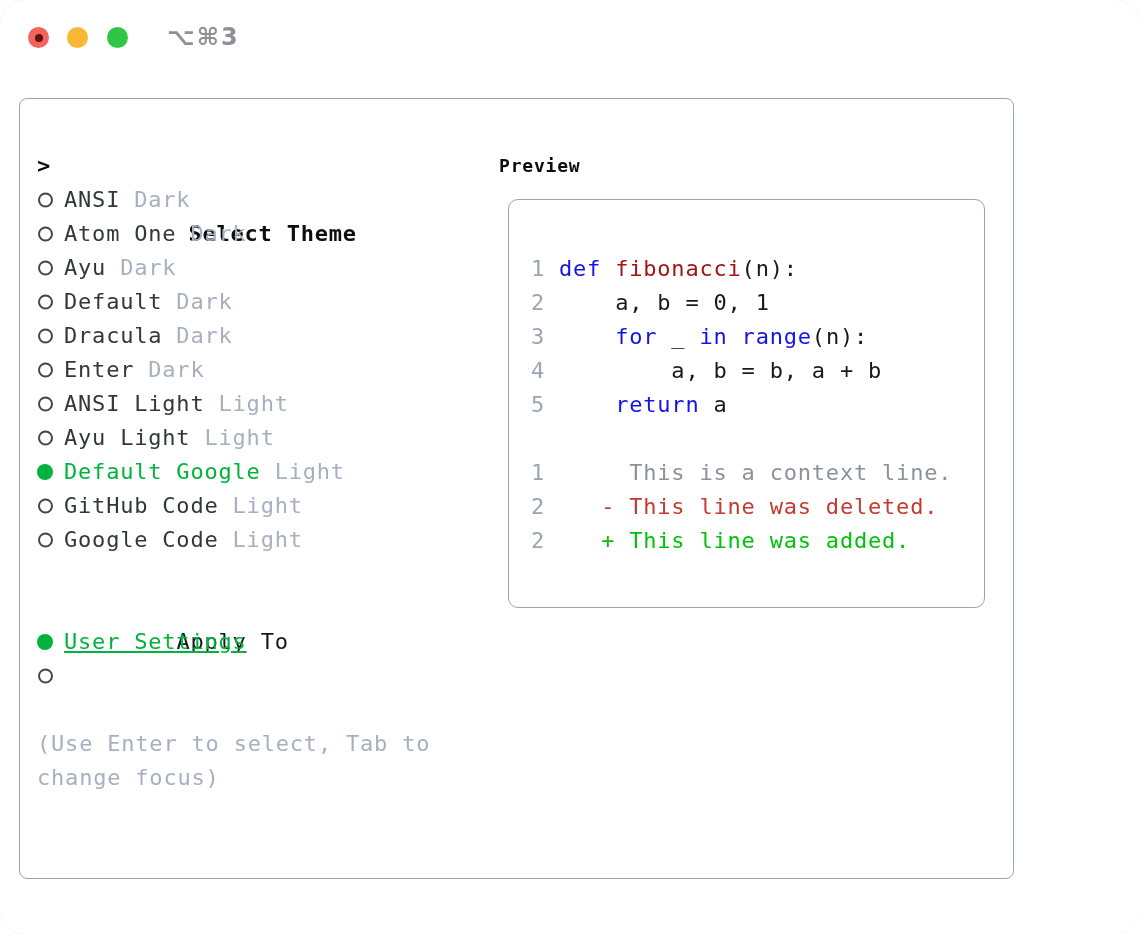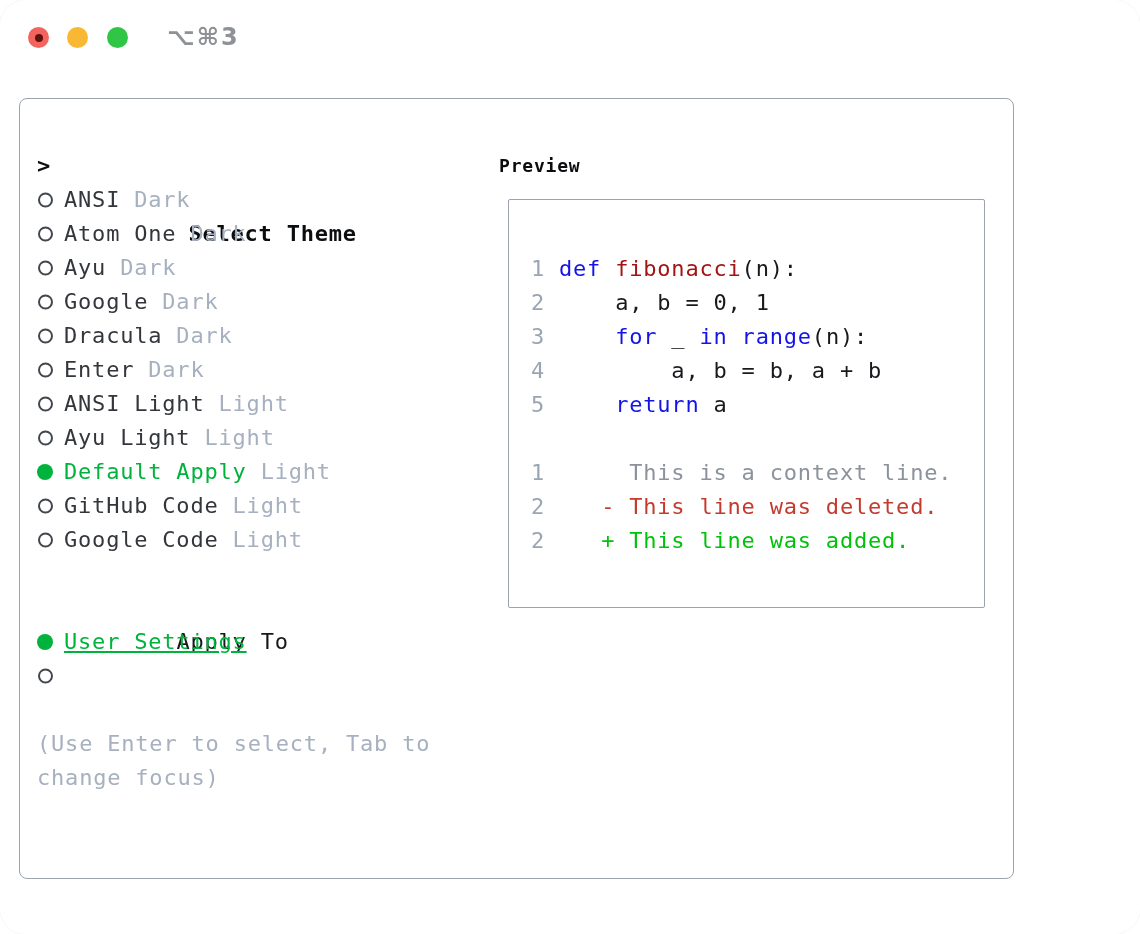--- a/index.html
+++ b/index.html
@@ -40,21 +40,21 @@
   .t-name.sel { color:var(--accent); }
   .t-variant { color:var(--muted); }
   .opt-name.sel { color:var(--accent);text-decoration:underline; }
   .help-row { padding-left:0; color:var(--muted); }
   .spacer { height:34px; }
 
   
   .preview-label { position:absolute; left:479px; top:50px; height:34px; line-height:34px;
                    font-size:18px; letter-spacing:0.8px; font-weight:bold; color:#0c0d0f; }
   .preview-box { position:absolute; left:488px; top:100px; width:477px; height:409px;
-                 border:1.5px solid #9ba3ae; border-radius:2px; background:#fff; }
+                 border:1.5px solid #9ba3ae; border-radius:10px; background:#fff; }
   .code { position:absolute; left:0; top:0; right:0;
           padding:52px 0 0 22px; font-size:22px; line-height:34px;
           letter-spacing:0.8px; white-space:pre; }
   .code-line { height:34px; }
   .num { display:inline-block; width:28px; color:var(--gutter); }
   .kw  { color:var(--kw); }
   .fn  { color:var(--fn); }
   .pl  { color:#17191d; }
   .ctx { color:var(--ctx); }
   .del { color:var(--del); }
@@ -79,26 +79,26 @@
     <div class="left-col">
       <div class="row">
         <span class="prompt">&gt;</span>
         <span class="header-label">Select Theme</span>
       </div>
 
       <div id="theme-list">
           <div class="row"><span class="radio"></span><span class="t-name">ANSI</span><span class="t-variant"> Dark</span></div>
           <div class="row"><span class="radio"></span><span class="t-name">Atom One</span><span class="t-variant"> Dark</span></div>
           <div class="row"><span class="radio"></span><span class="t-name">Ayu</span><span class="t-variant"> Dark</span></div>
-          <div class="row"><span class="radio"></span><span class="t-name">Google</span><span class="t-variant"> Dark</span></div>
+          <div class="row"><span class="radio"></span><span class="t-name">Default</span><span class="t-variant"> Dark</span></div>
           <div class="row"><span class="radio"></span><span class="t-name">Dracula</span><span class="t-variant"> Dark</span></div>
           <div class="row"><span class="radio"></span><span class="t-name">Enter</span><span class="t-variant"> Dark</span></div>
           <div class="row"><span class="radio"></span><span class="t-name">ANSI Light</span><span class="t-variant"> Light</span></div>
           <div class="row"><span class="radio"></span><span class="t-name">Ayu Light</span><span class="t-variant"> Light</span></div>
-          <div class="row"><span class="radio on"></span><span class="t-name sel">Default Apply</span><span class="t-variant"> Light</span></div>
+          <div class="row"><span class="radio on"></span><span class="t-name sel">Default Google</span><span class="t-variant"> Light</span></div>
           <div class="row"><span class="radio"></span><span class="t-name">GitHub Code</span><span class="t-variant"> Light</span></div>
           <div class="row"><span class="radio"></span><span class="t-name">Google Code</span><span class="t-variant"> Light</span></div>
         </div>
 
       <div class="spacer"></div>
 
       <div class="row">
         <span class="section-label">Apply To</span>
       </div>
 

